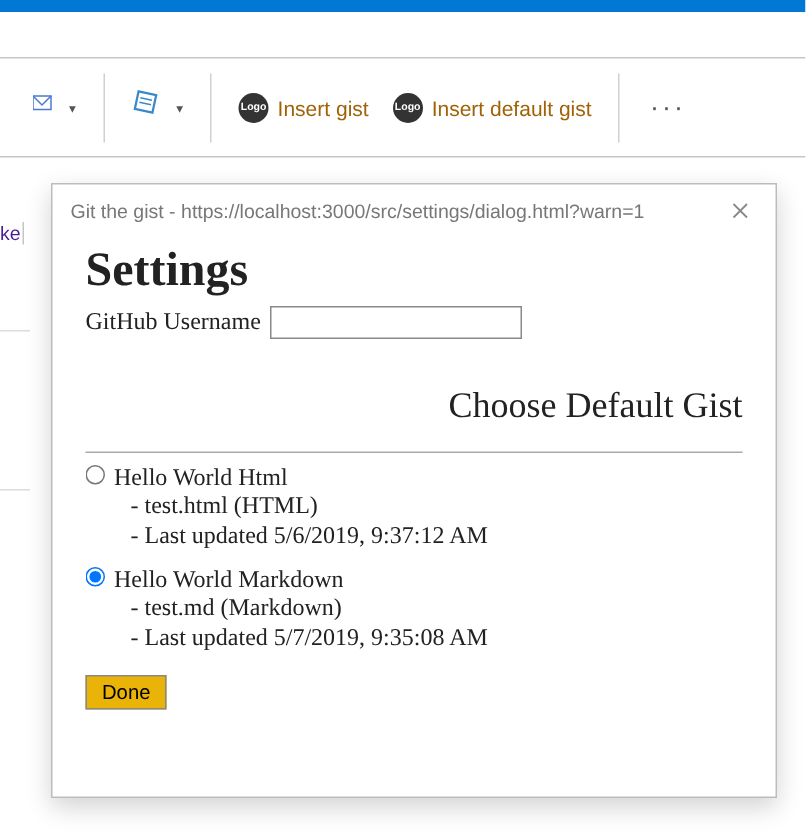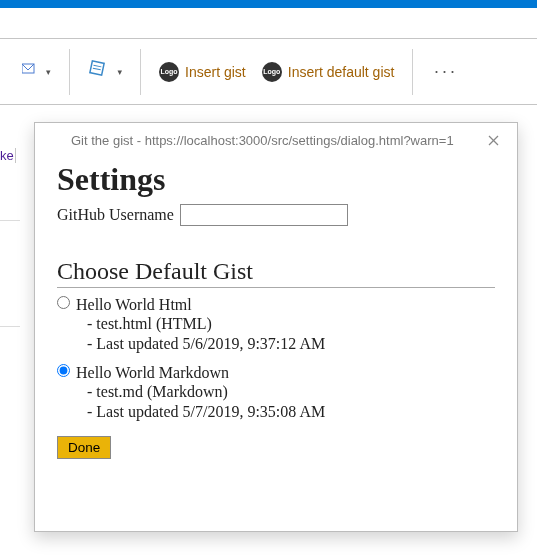--- a/index.html
+++ b/index.html
@@ -115,21 +115,20 @@
     align-items: center;
     height: 34px;
     padding: 0 10px 0 12px;
     color: #777;
     font-size: 13px;
   }
   .dialog-title-text {
     flex: 1;
     white-space: nowrap;
     overflow: hidden;
-    margin-left: 24px;
   }
   .dialog-close {
     width: 28px; height: 24px;
     display:flex;align-items:center;justify-content:center;
     color:#888;
     font-size:14px;
   }
   .dialog-body {
     padding: 4px 22px 10px 22px;
     font-family: "Times New Roman", Georgia, serif;
@@ -152,21 +151,22 @@
   .username-input {
     border: 1px solid #888;
     height: 22px;
     width: 168px;
     font-family: inherit;
     padding: 2px 4px;
   }
   .section-h2 {
     font-size: 24px;
     font-weight: normal;
-    margin-bottom: 2px;
+    margin-bottom: 16px;
+    text-align: right;
   }
   .section-rule {
     border: none;
     border-top: 1px solid #aaa;
     margin-bottom: 8px;
   }
   .gist-item {
     margin-bottom: 10px;
     font-size: 16px;
   }

